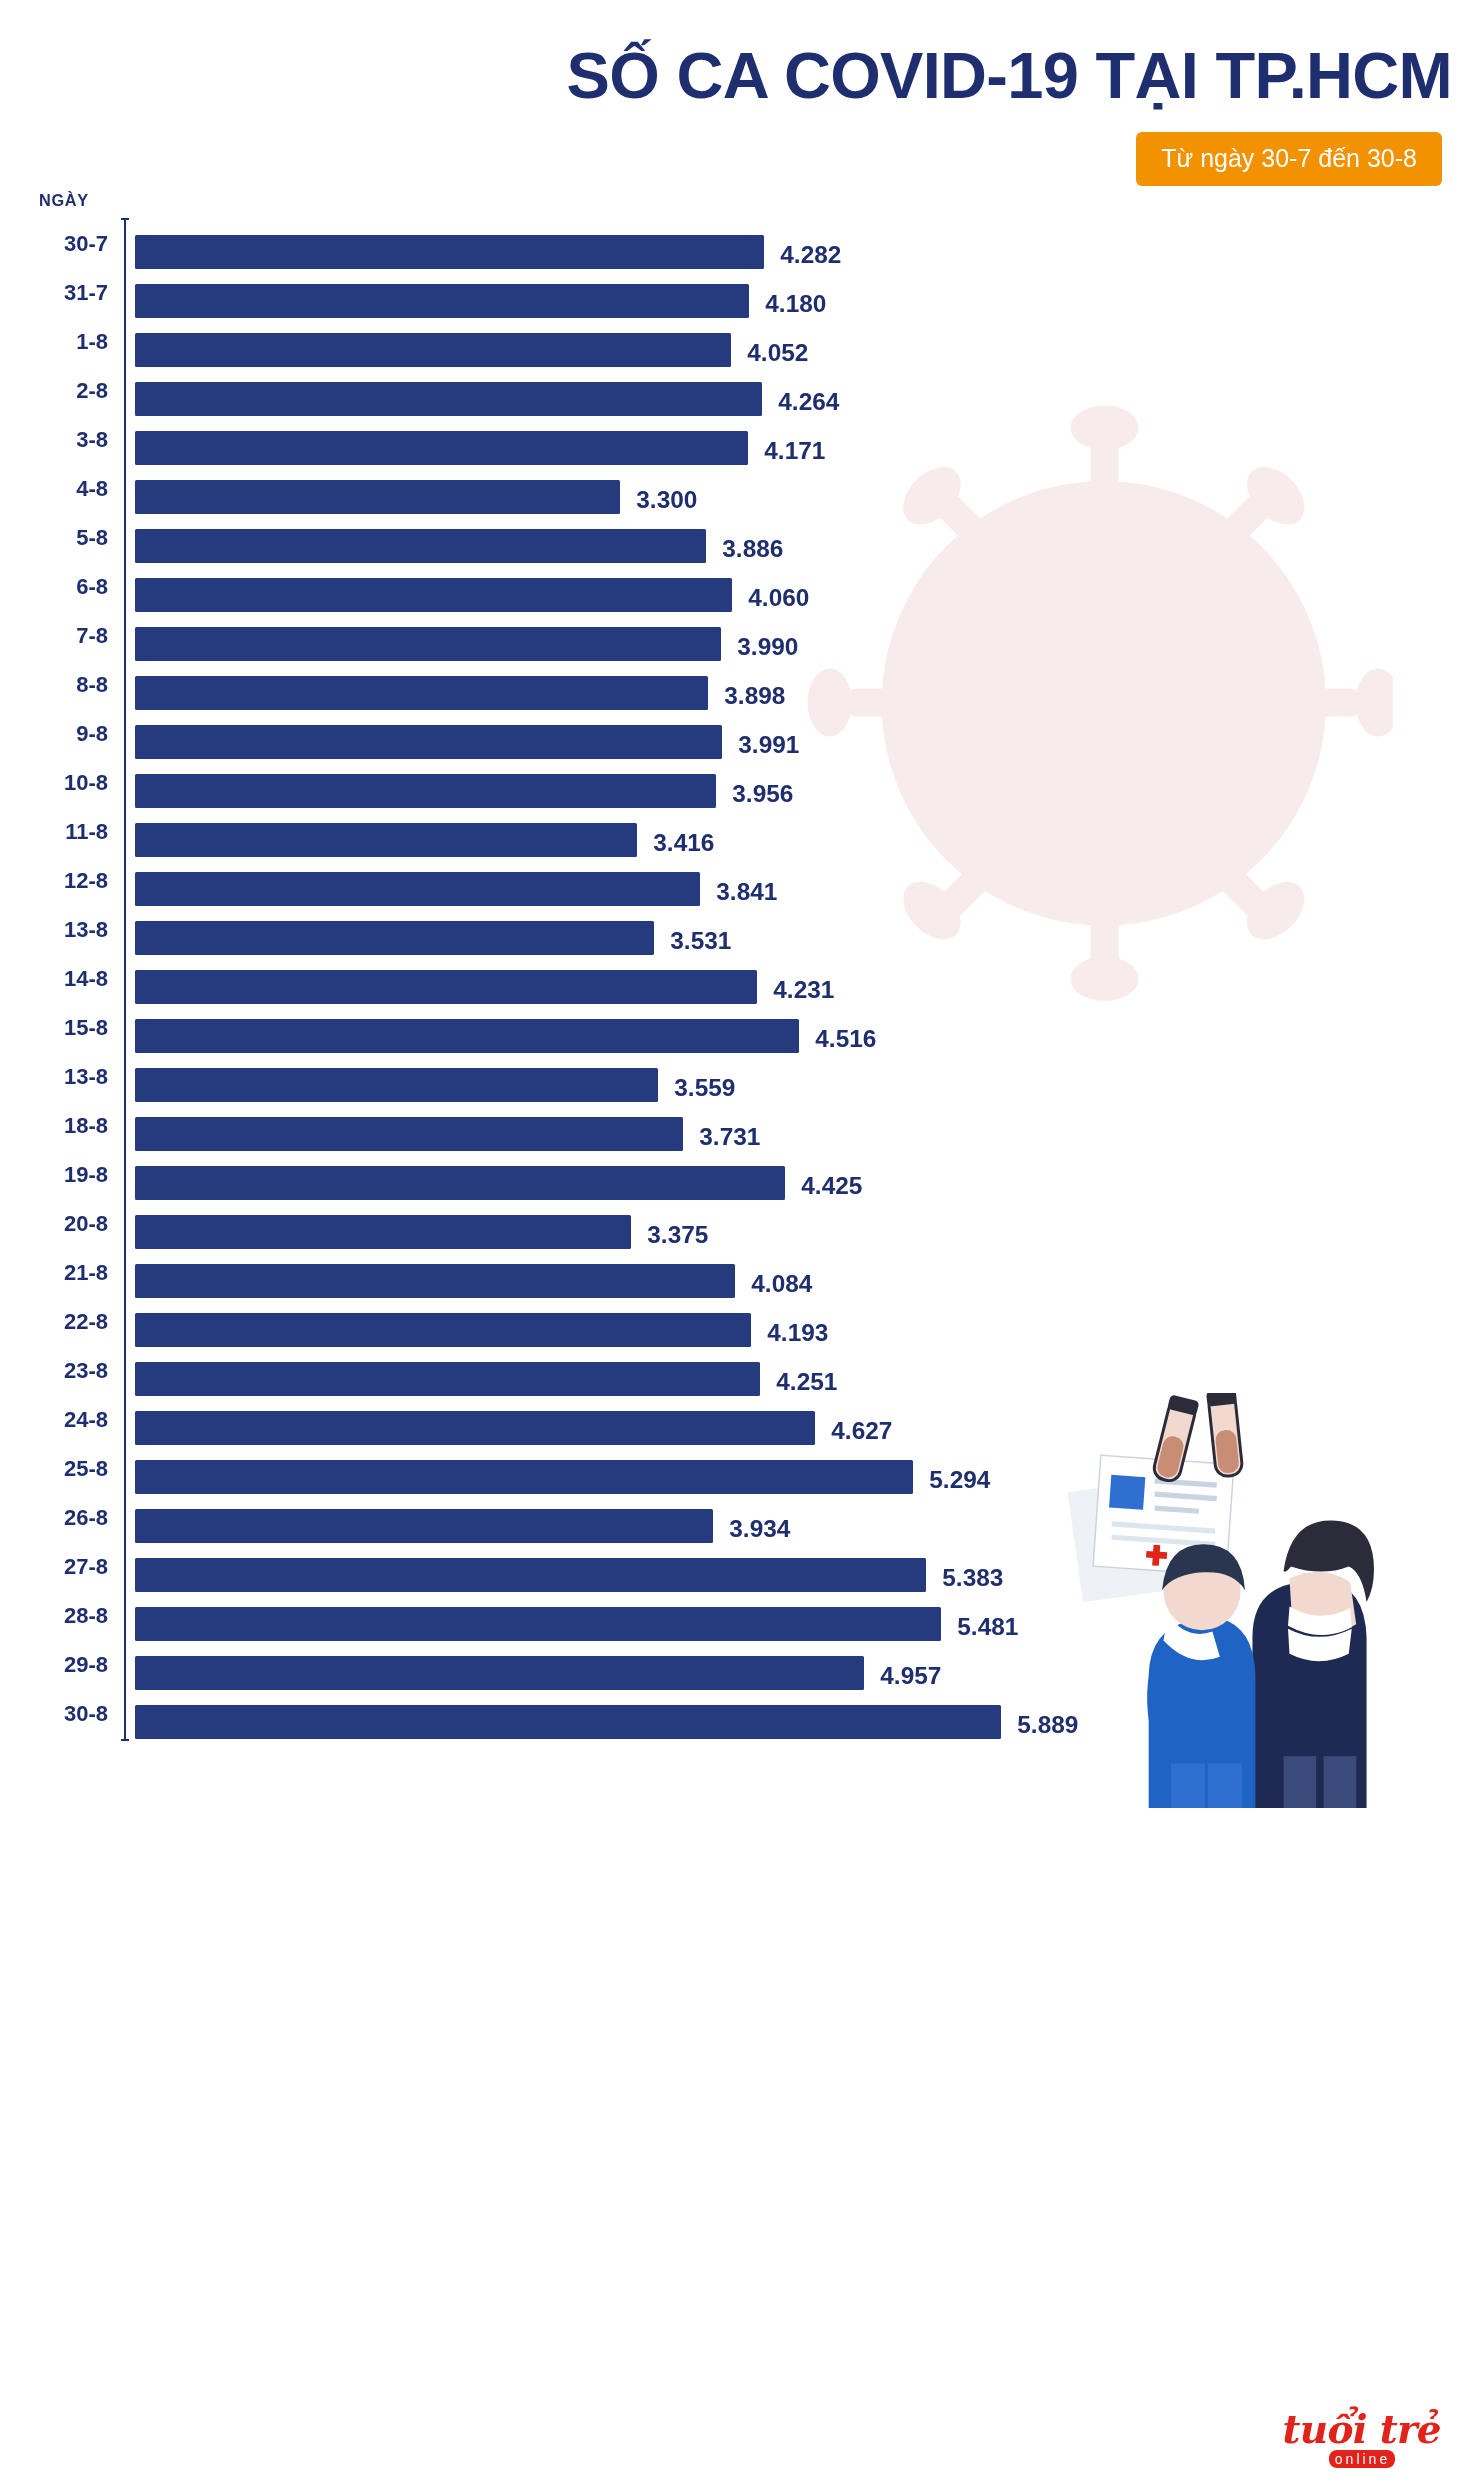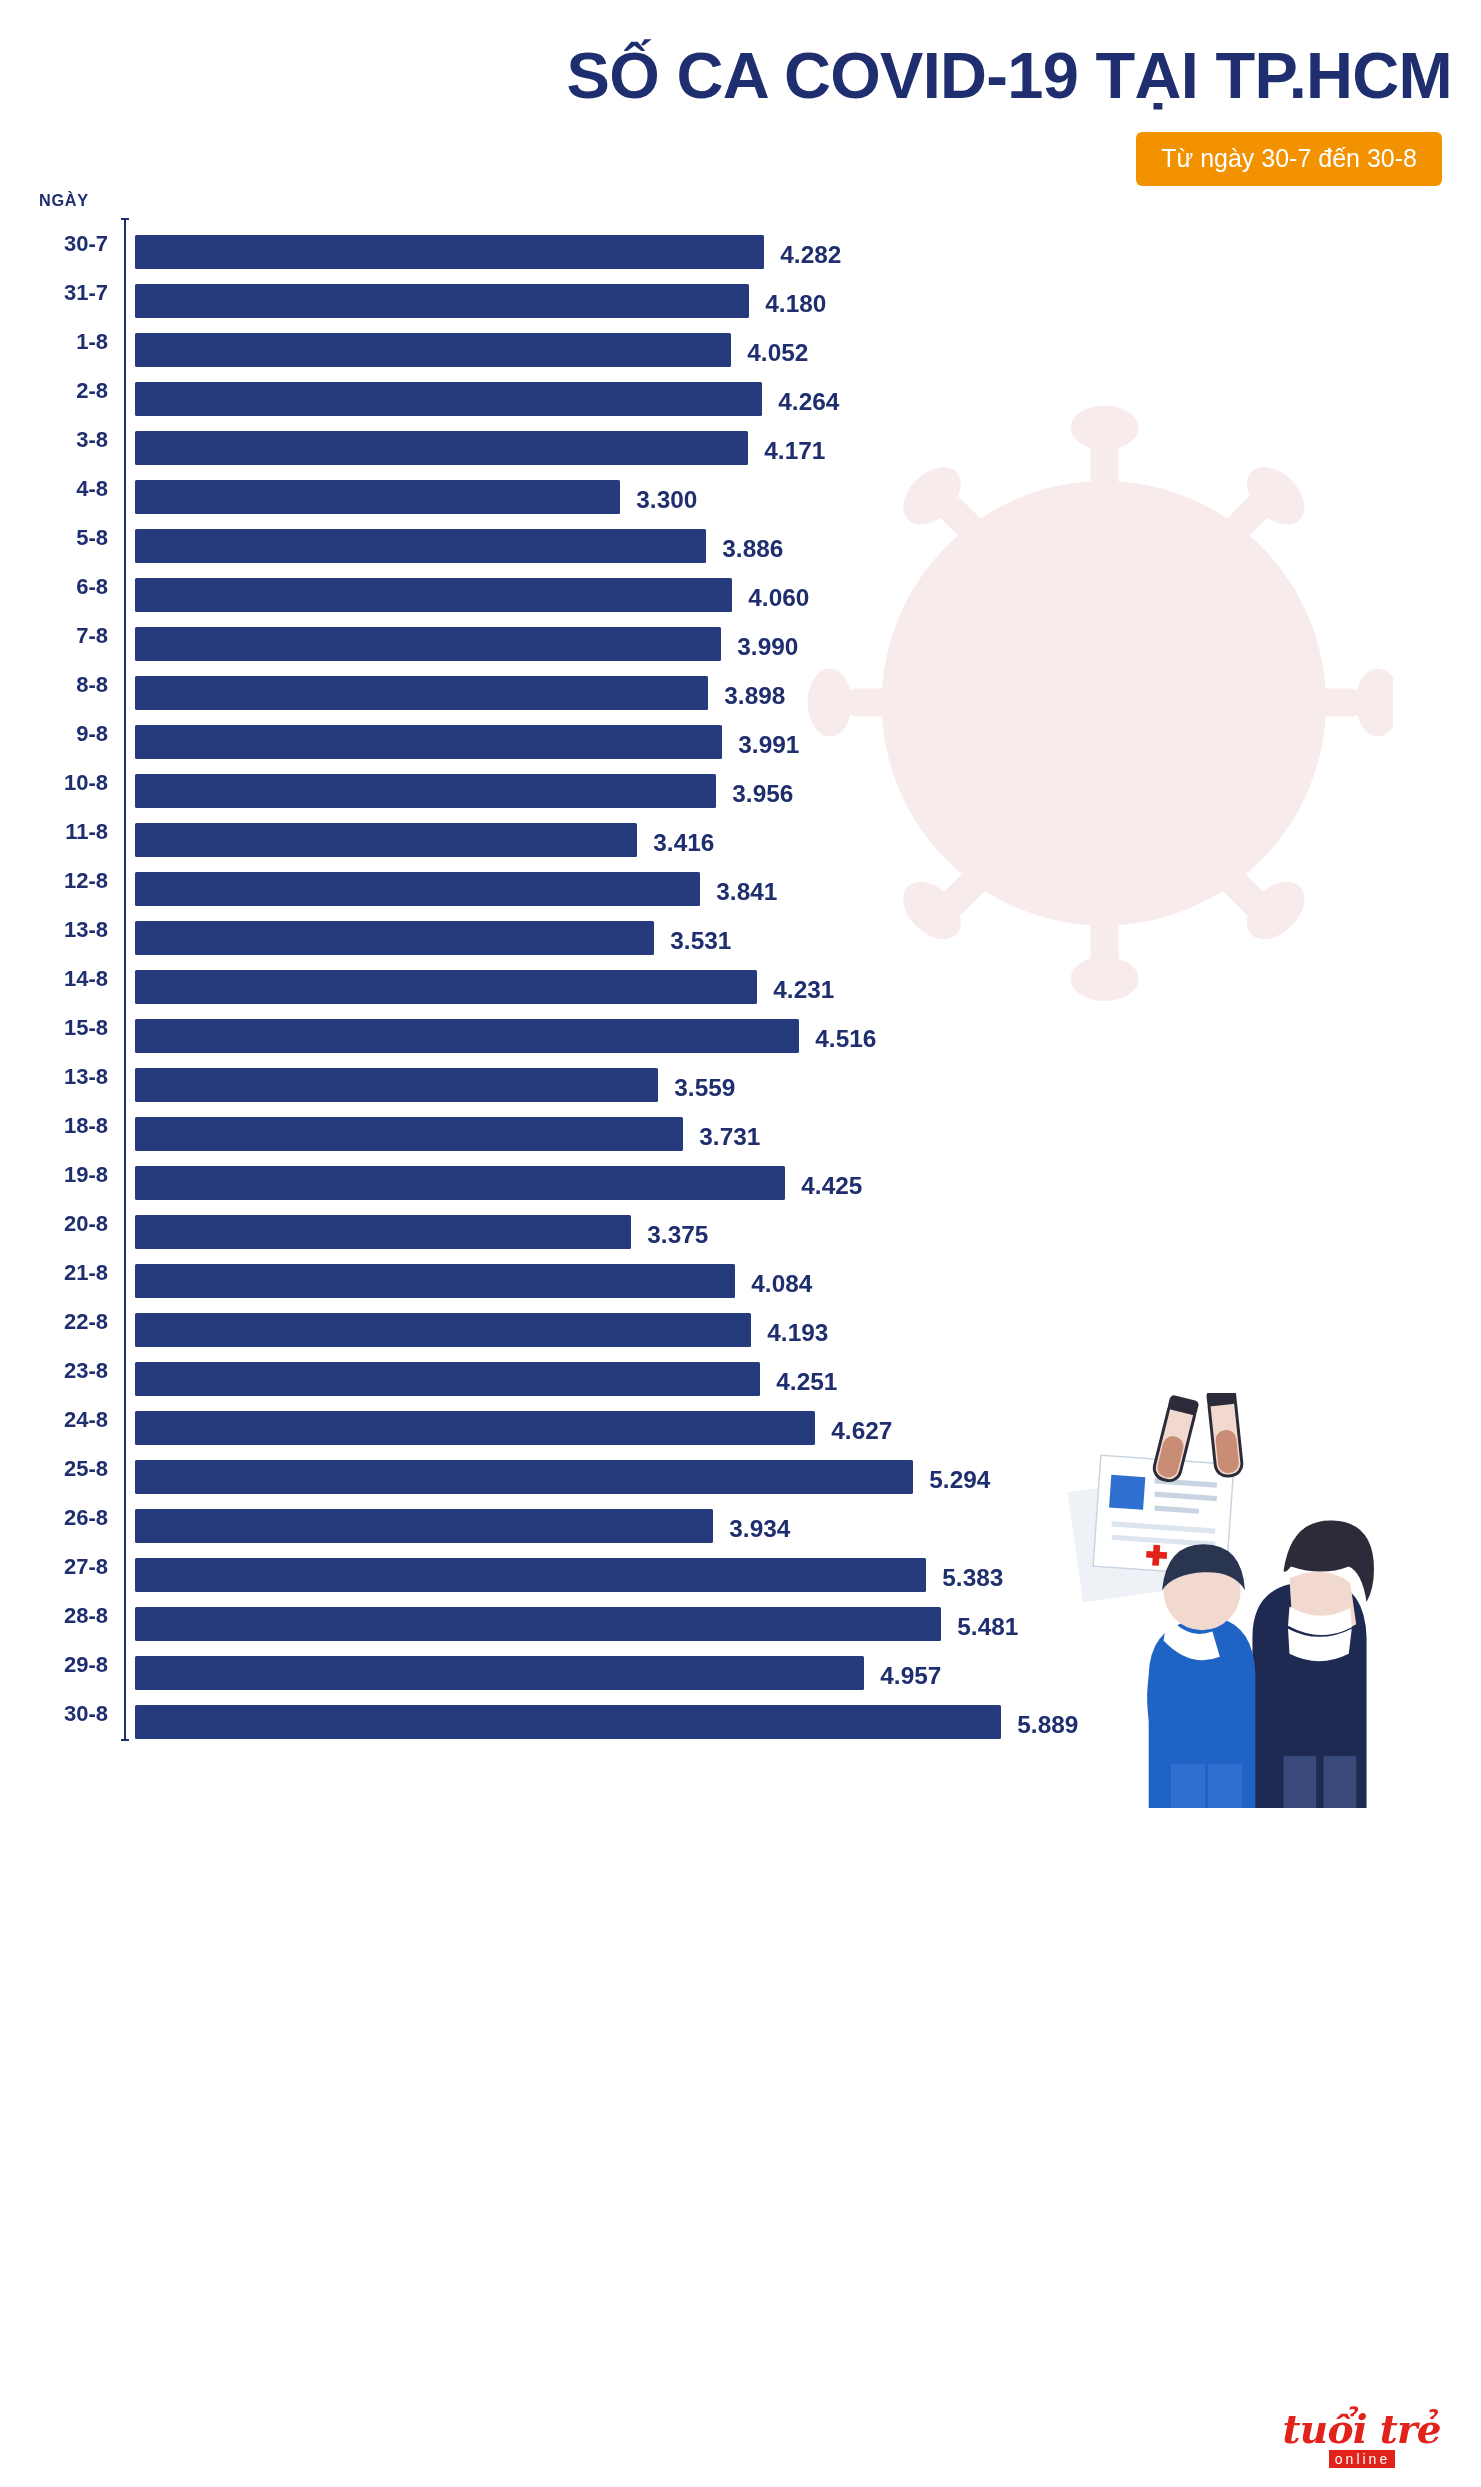--- a/index.html
+++ b/index.html
@@ -164,20 +164,21 @@
     letter-spacing: -0.7px;
   }
   .logo-sub {
     font-size: 14px;
     color: #ffffff;
     background: #e1231b;
     letter-spacing: 3px;
     padding: 1.5px 4.4px 2.2px 6px;
     display: inline-block;
     margin-top: 1.5px;
+    border-radius: 8px;
   }
 </style>
 </head>
 <body>
 
 <div class="virus-wrap">
   <svg viewBox="0 0 820 1820" xmlns="http://www.w3.org/2000/svg">
     <g fill="#f7eceb">
       <circle cx="430" cy="620" r="300"></circle>
       <g>

